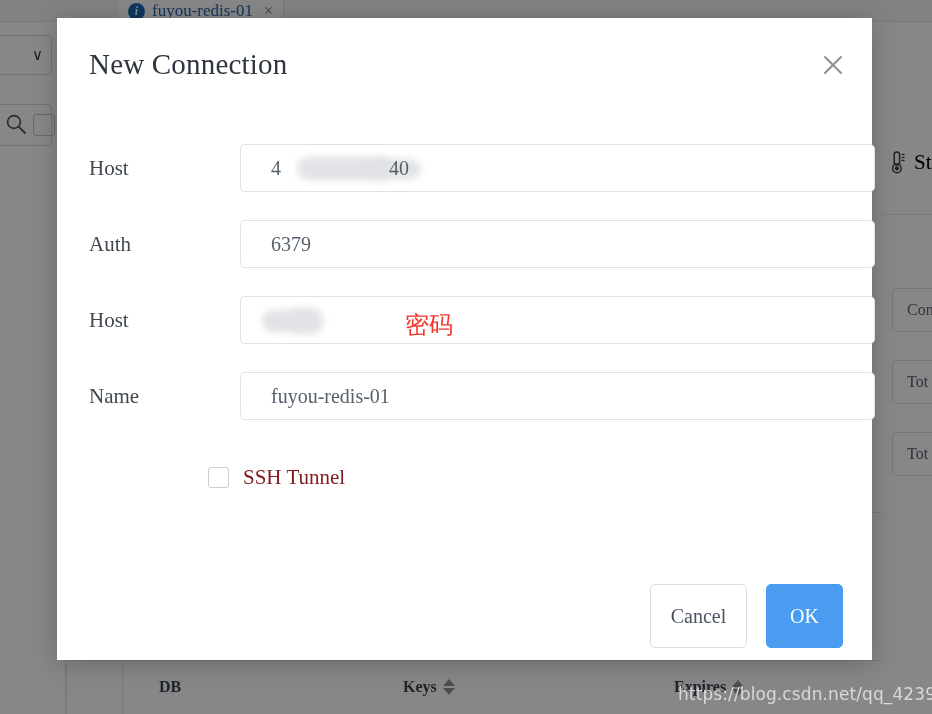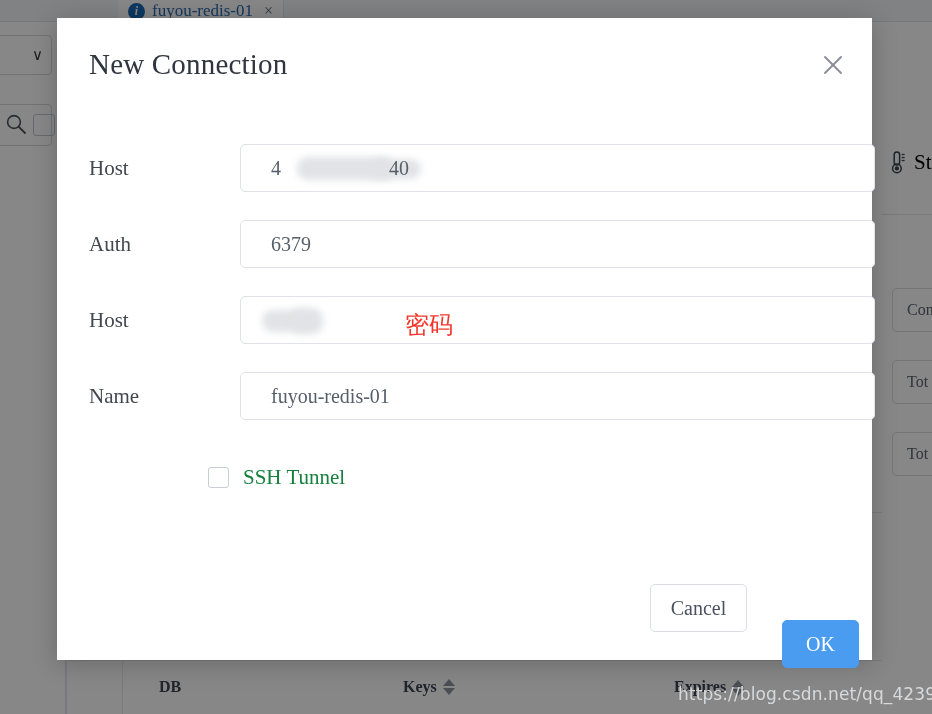--- a/index.html
+++ b/index.html
@@ -340,54 +340,53 @@
   .checkbox-box {
     width: 21px; height: 21px;
     border: 1px solid #c9ced6;
     border-radius: 3px;
     background: #ffffff;
     box-sizing: border-box;
     flex: none;
   }
   .checkbox-label {
     font-size: 21px;
-    color: #15803d;
+    color: #7f1d1d;
     white-space: nowrap;
   }
 
   .modal-footer {
     position: absolute;
     left: 0; bottom: 0;
     width: 815px; height: 120px;
   }
   .btn {
     position: absolute;
     top: 44px;
-    height: 48px;
+    height: 64px;
     border-radius: 5px;
     display: flex;
     align-items: center;
     justify-content: center;
     font-size: 20px;
     box-sizing: border-box;
   }
   .btn-cancel {
     right: 125px;
     width: 97px;
     border: 1px solid #dadde2;
     background: #ffffff;
     color: #4a5260;
   }
   .btn-ok {
-    right: 13px;
+    right: 29px;
     width: 77px;
     border: 1px solid #4a9cf0;
     background: #4a9cf0;
     color: #ffffff;
-    margin-top: 36px;
   }
 </style>
 </head>
 <body>
 
 <div id="app">
 
   <div class="bg-layer">
 
     <div class="bg-tabstrip">

